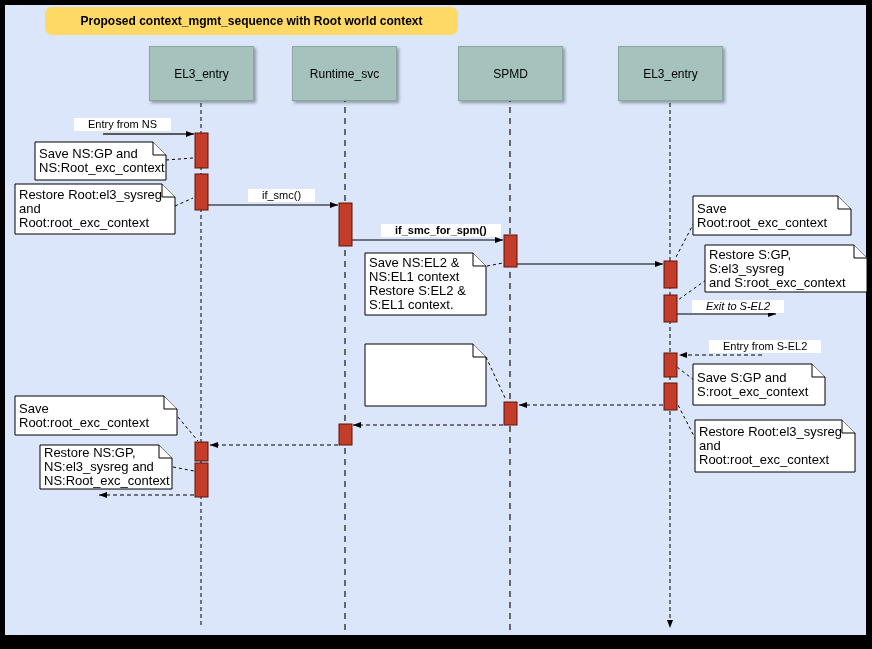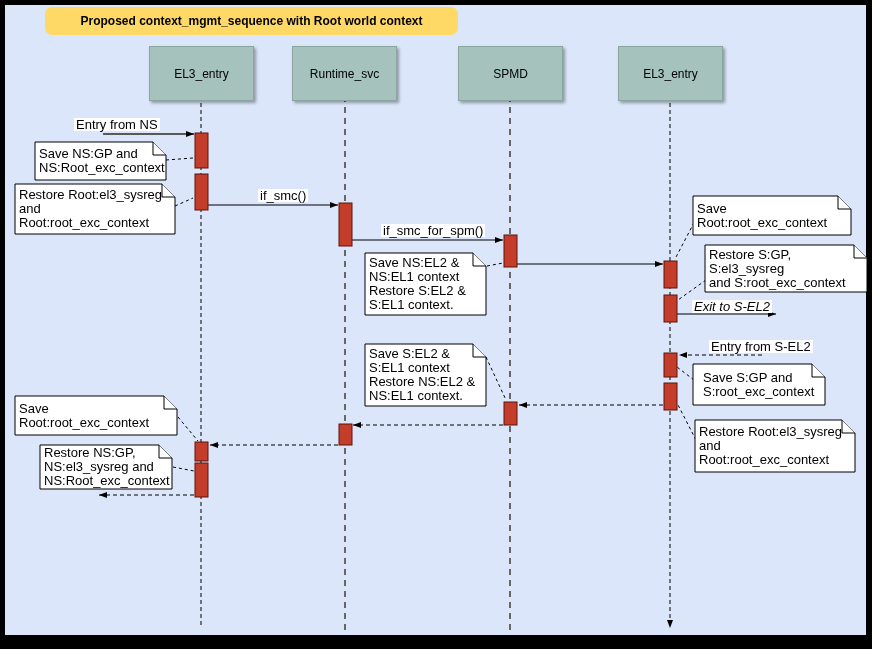--- a/index.html
+++ b/index.html
@@ -22,22 +22,22 @@
     font-size:12px;font-weight:bold;
   }
   .head{
     position:absolute;top:46px;width:105px;height:55px;
     background:#a5c3bc;border:1px solid #8aa6a0;
     box-shadow:2px 2px 3px rgba(0,0,0,0.35);
     display:flex;align-items:center;justify-content:center;
     font-size:12px;
   }
   .lbl{
-    position:absolute;background:#fff;font-size:13px;line-height:13px;
-    padding:0 2px;white-space:nowrap;
+    position:absolute;background:#fff;font-size:11px;line-height:13px;
+    padding:0 14px;white-space:nowrap;
   }
   .note-text{
     position:absolute;display:flex;flex-direction:column;justify-content:center;
     font-size:13px;line-height:14px;white-space:pre-line;text-align:left;
   }
   
   .ll-black{stroke:#000;stroke-width:1;stroke-dasharray:4 3;fill:none;}
   .ll-gray{stroke:#676767;stroke-width:2;stroke-dasharray:6 5;fill:none;}
   .msg{stroke:#000;stroke-width:1.2;fill:none;}
   .msg-entry{stroke:#595959;stroke-width:2;fill:none;}
@@ -153,44 +153,40 @@
         <span>SPMD</span>
       </div>
     <div class="head" style="left:292px;">
         <span>Runtime_svc</span>
       </div>
     <div class="head" style="left:618px;">
         <span>EL3_entry</span>
       </div>
 
     <div class="lbl" style="left:74px;top:118px;">Entry from NS</div>
-    <div class="lbl" style="left:258px;top:189px;">if_smc()</div>
-    <div class="lbl" style="left:381px;top:224px;">if_smc_for_spm()</div>
+    <div class="lbl" style="left:248px;top:189px;">if_smc()</div>
+    <div class="lbl" style="left:381px;top:224px;font-weight:bold;">if_smc_for_spm()</div>
     <div class="lbl" style="left:692px;top:300px;font-style:italic;">Exit to S-EL2</div>
     <div class="lbl" style="left:688px;top:340px;margin-left:21px;">Entry from S-EL2</div>
 
     <div class="note-text" style="left:39px;top:142px;width:124px;height:38px;">Save NS:GP and
 NS:Root_exc_context</div>
     <div class="note-text" style="left:19px;top:184px;width:152px;height:50px;">Restore Root:el3_sysreg
 and
 Root:root_exc_context</div>
     <div class="note-text" style="left:369px;top:253px;width:114px;height:62px;">Save NS:EL2 &amp;
 NS:EL1 context
 Restore S:EL2 &amp;
 S:EL1 context.</div>
     <div class="note-text" style="left:697px;top:196px;width:150px;height:39px;">Save Root:root_exc_context</div>
     <div class="note-text" style="left:709px;top:245px;width:154px;height:47px;">Restore S:GP, S:el3_sysreg
 and S:root_exc_context</div>
-    <div class="note-text" style="left:697px;top:364px;width:124px;height:41px;margin-left:6px;">Save S:GP and
+    <div class="note-text" style="left:697px;top:364px;width:124px;height:41px;">Save S:GP and
 S:root_exc_context</div>
     <div class="note-text" style="left:699px;top:420px;width:152px;height:52px;">Restore Root:el3_sysreg
 and
 Root:root_exc_context</div>
-    <div class="note-text" style="left:369px;top:344px;width:114px;height:62px;">Save S:EL2 &amp;
-S:EL1 context
-Restore NS:EL2 &amp;
-NS:EL1 context.</div>
     <div class="note-text" style="left:19px;top:396px;width:154px;height:39px;">Save Root:root_exc_context</div>
     <div class="note-text" style="left:44px;top:445px;width:124px;height:44px;">Restore NS:GP,
 NS:el3_sysreg and
 NS:Root_exc_context</div>
   </div>
 </div>
 
 </body></html>

